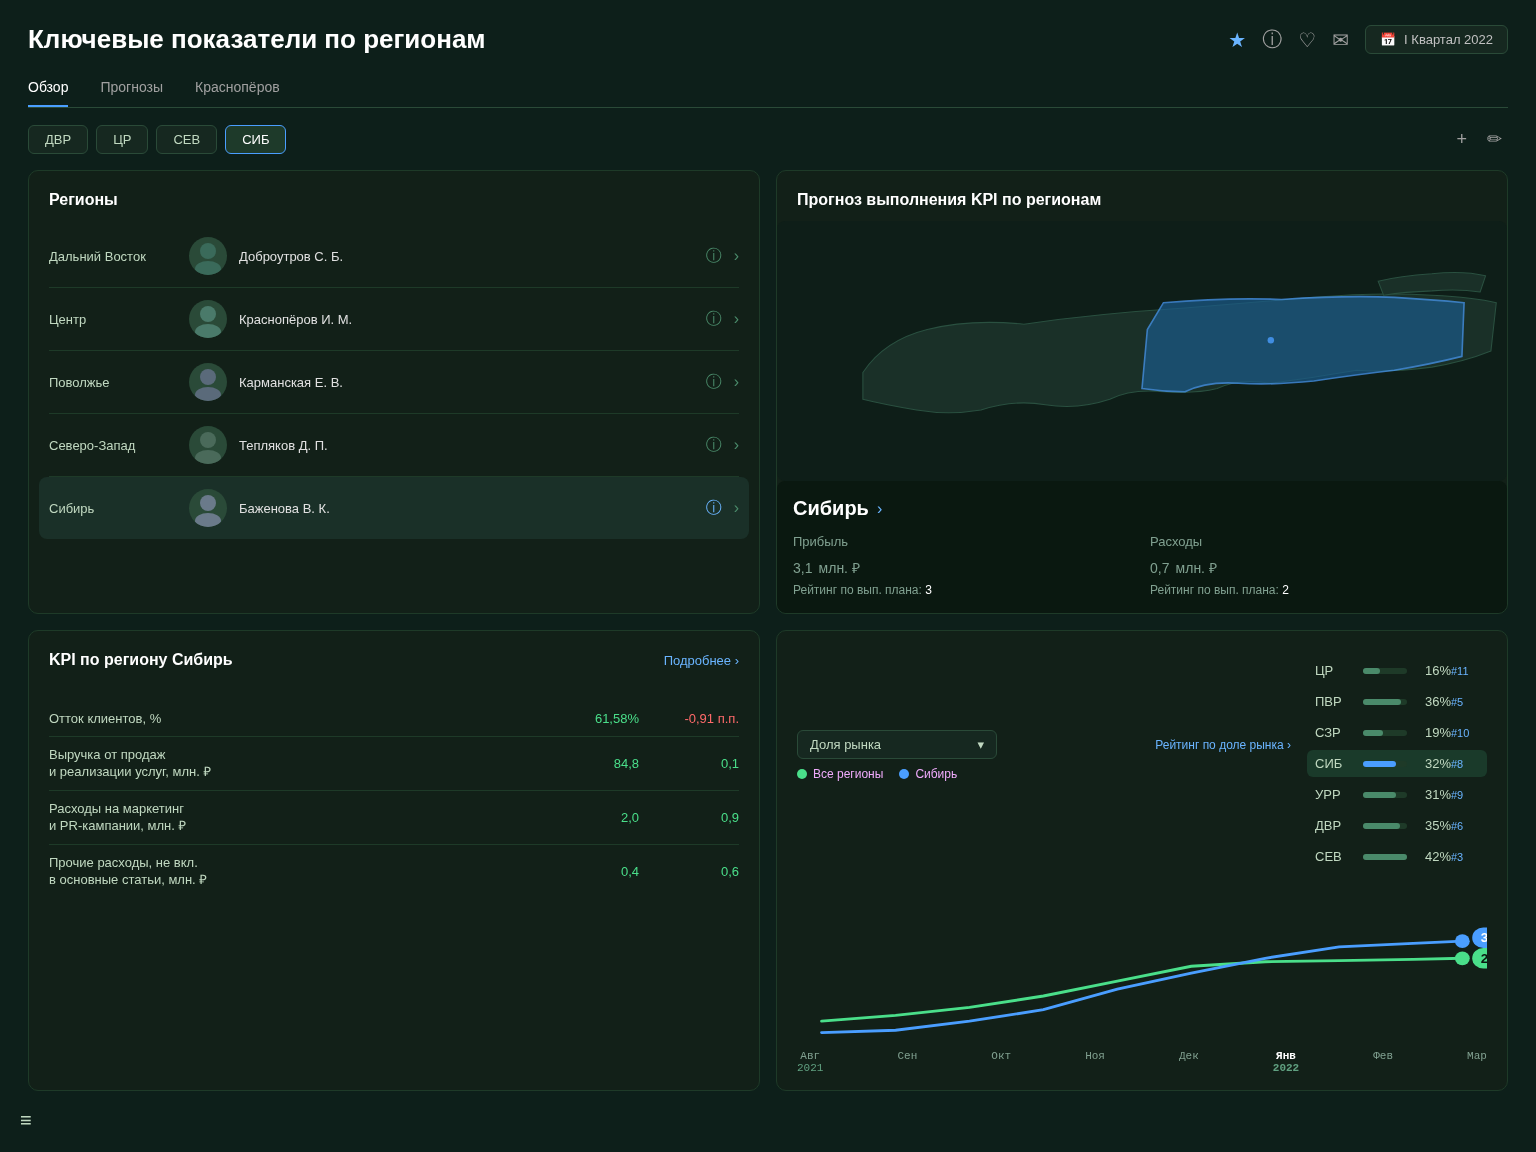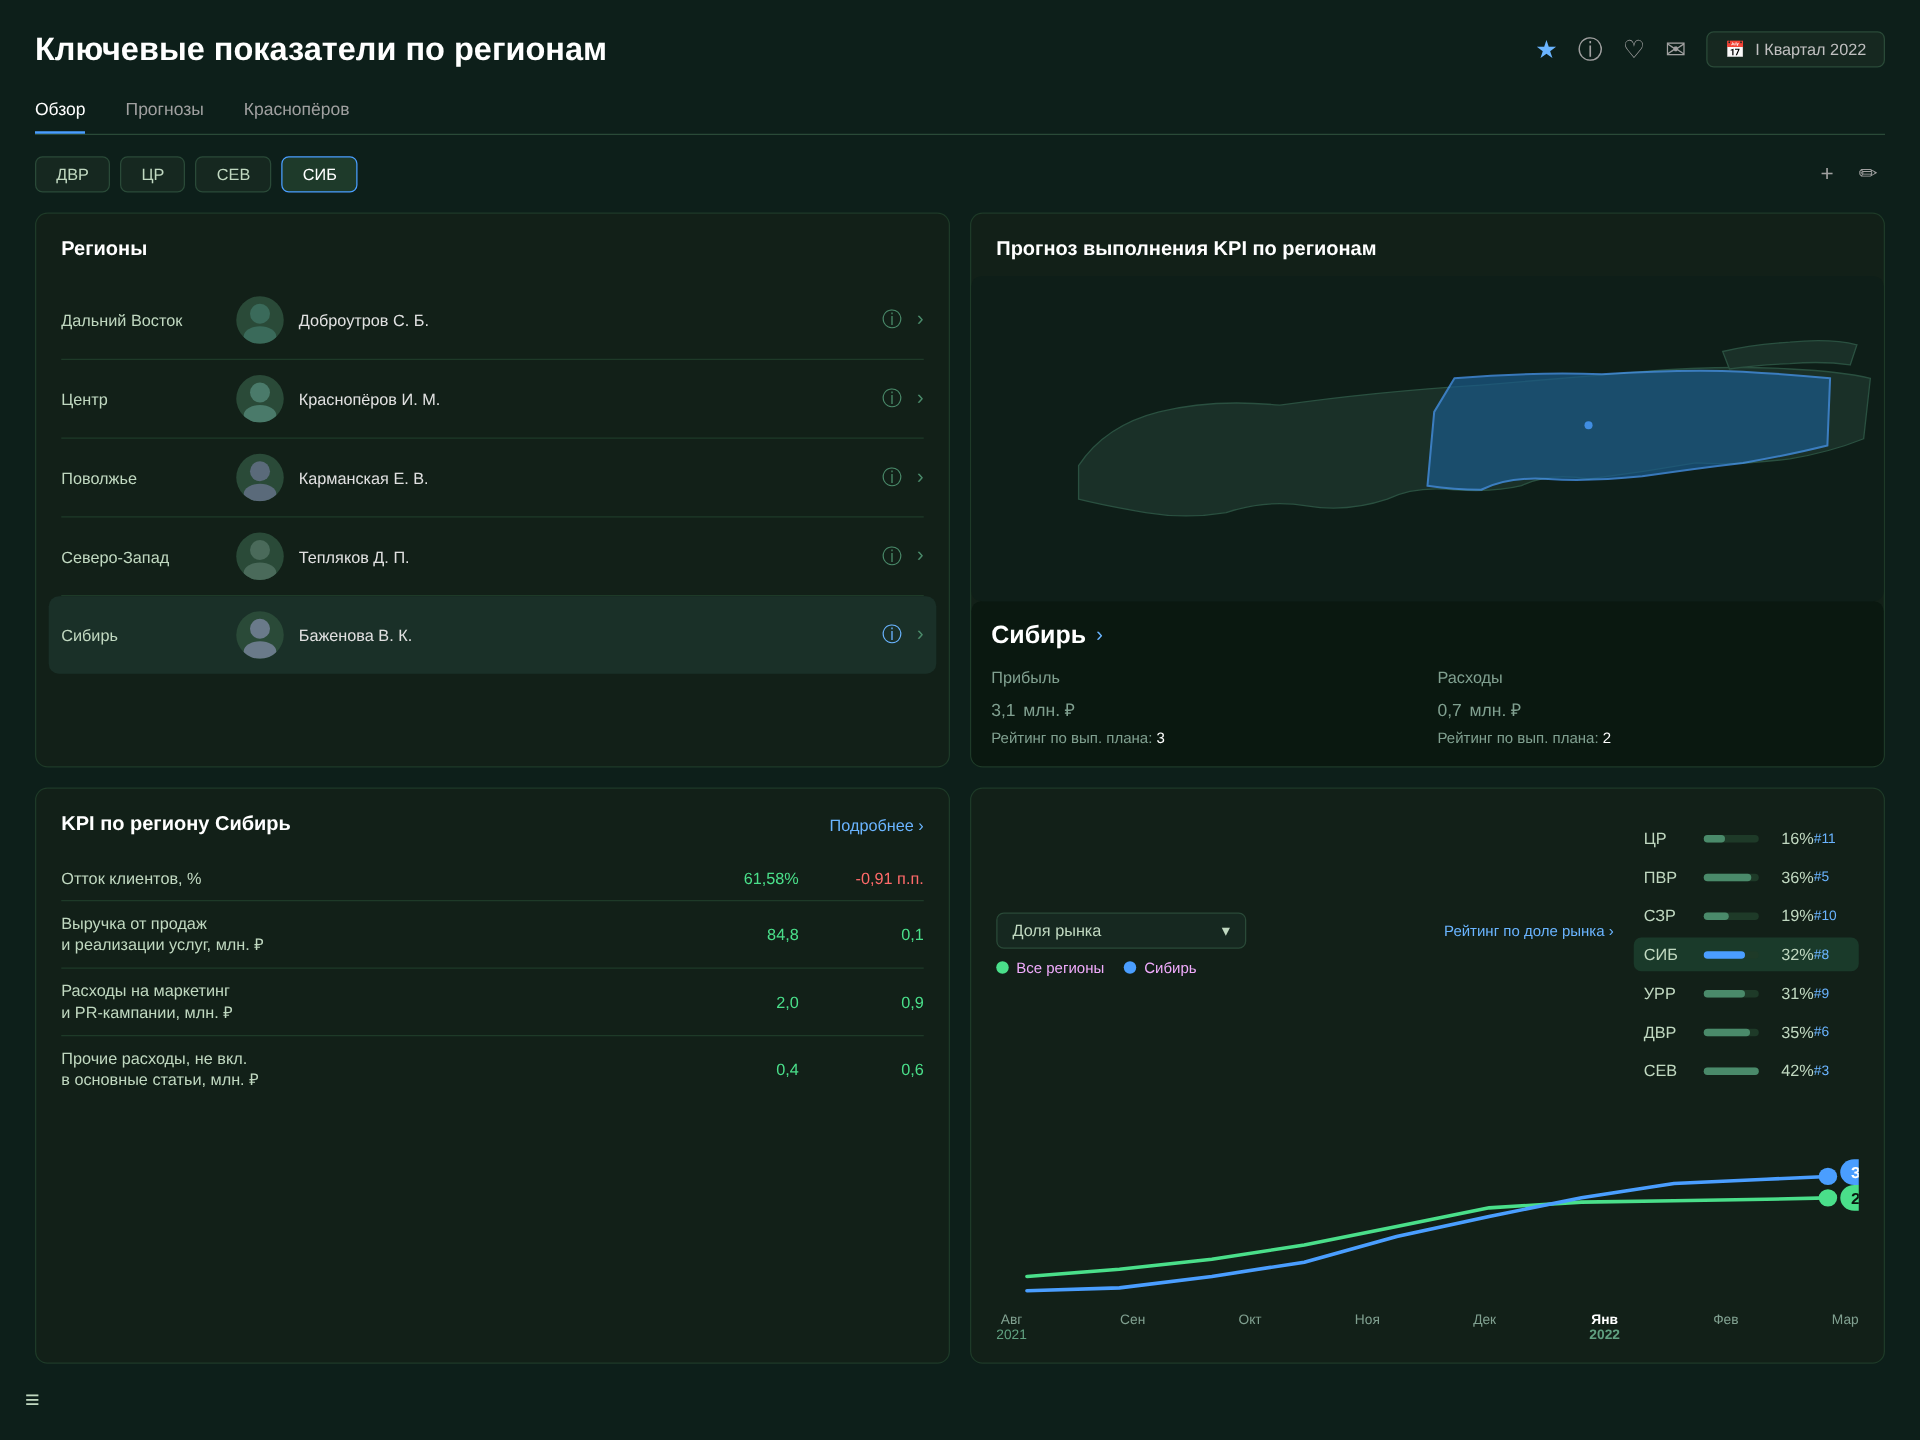--- a/index.html
+++ b/index.html
@@ -215,21 +215,21 @@
       color: #80a090;
       font-size: 12px;
       margin-top: 4px;
     }
     .metric-rating span { color: #ffffff; }
     
     .kpi-header {
       display: flex;
       justify-content: space-between;
       align-items: center;
-      margin-bottom: 16px;
+      margin-bottom: 32px;
     }
     .kpi-title {
       font-size: 16px;
       font-weight: 600;
       color: #ffffff;
     }
     .kpi-link {
       color: #6ab4ff;
       font-size: 13px;
       cursor: pointer;
@@ -301,21 +301,21 @@
       width: 100%;
       height: 100%;
     }
     .chart-x-labels {
       display: flex;
       justify-content: space-between;
       padding: 6px 0 0;
       color: #80a090;
       font-size: 11px;
     }
-    .x-label { text-align: center; }
+    .x-label { text-align: center; font-family: Liberation Mono, monospace; }
     .x-label.highlight { color: #ffffff; font-weight: 600; }
     
     .ranking-section {
       margin-left: 16px;
       min-width: 180px;
     }
     .ranking-item {
       display: flex;
       align-items: center;
       padding: 6px 8px;

